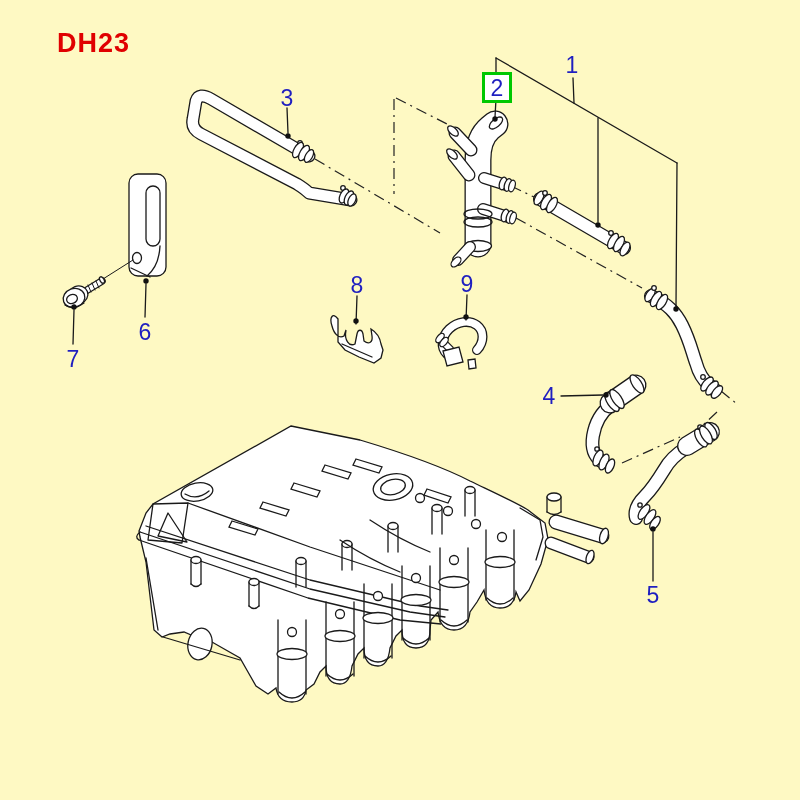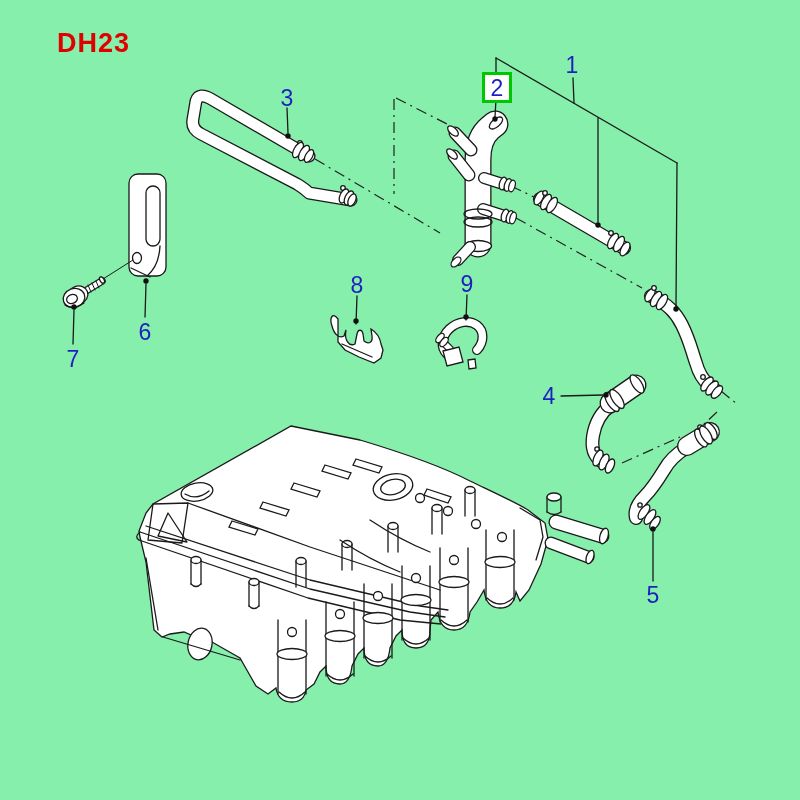--- a/index.html
+++ b/index.html
@@ -1,16 +1,16 @@
 <!DOCTYPE html>
 <html><head>
 <meta charset="utf-8">
 <style>
   html,body{margin:0;padding:0;background:#ffffff;}
-  #stage{position:relative;width:800px;height:800px;background:#86efac;overflow:hidden;
+  #stage{position:relative;width:800px;height:800px;background:#fef9c3;overflow:hidden;
          font-family:"Liberation Sans",sans-serif;}
   #art{position:absolute;left:0;top:0;}
   .diagram-code{position:absolute;left:57px;top:28px;font-size:27px;font-weight:bold;
                 color:#e00000;letter-spacing:1px;}
   .part-label{position:absolute;width:22px;text-align:center;font-size:23px;
               color:#1f1fc0;line-height:26px;}
   .hl-box{position:absolute;left:482px;top:72px;width:24px;height:25px;
           border:3px solid #00c800;background:#ffffff;display:flex;
           align-items:center;justify-content:center;}
   .hl-box .part-label{position:static;width:100%;}

